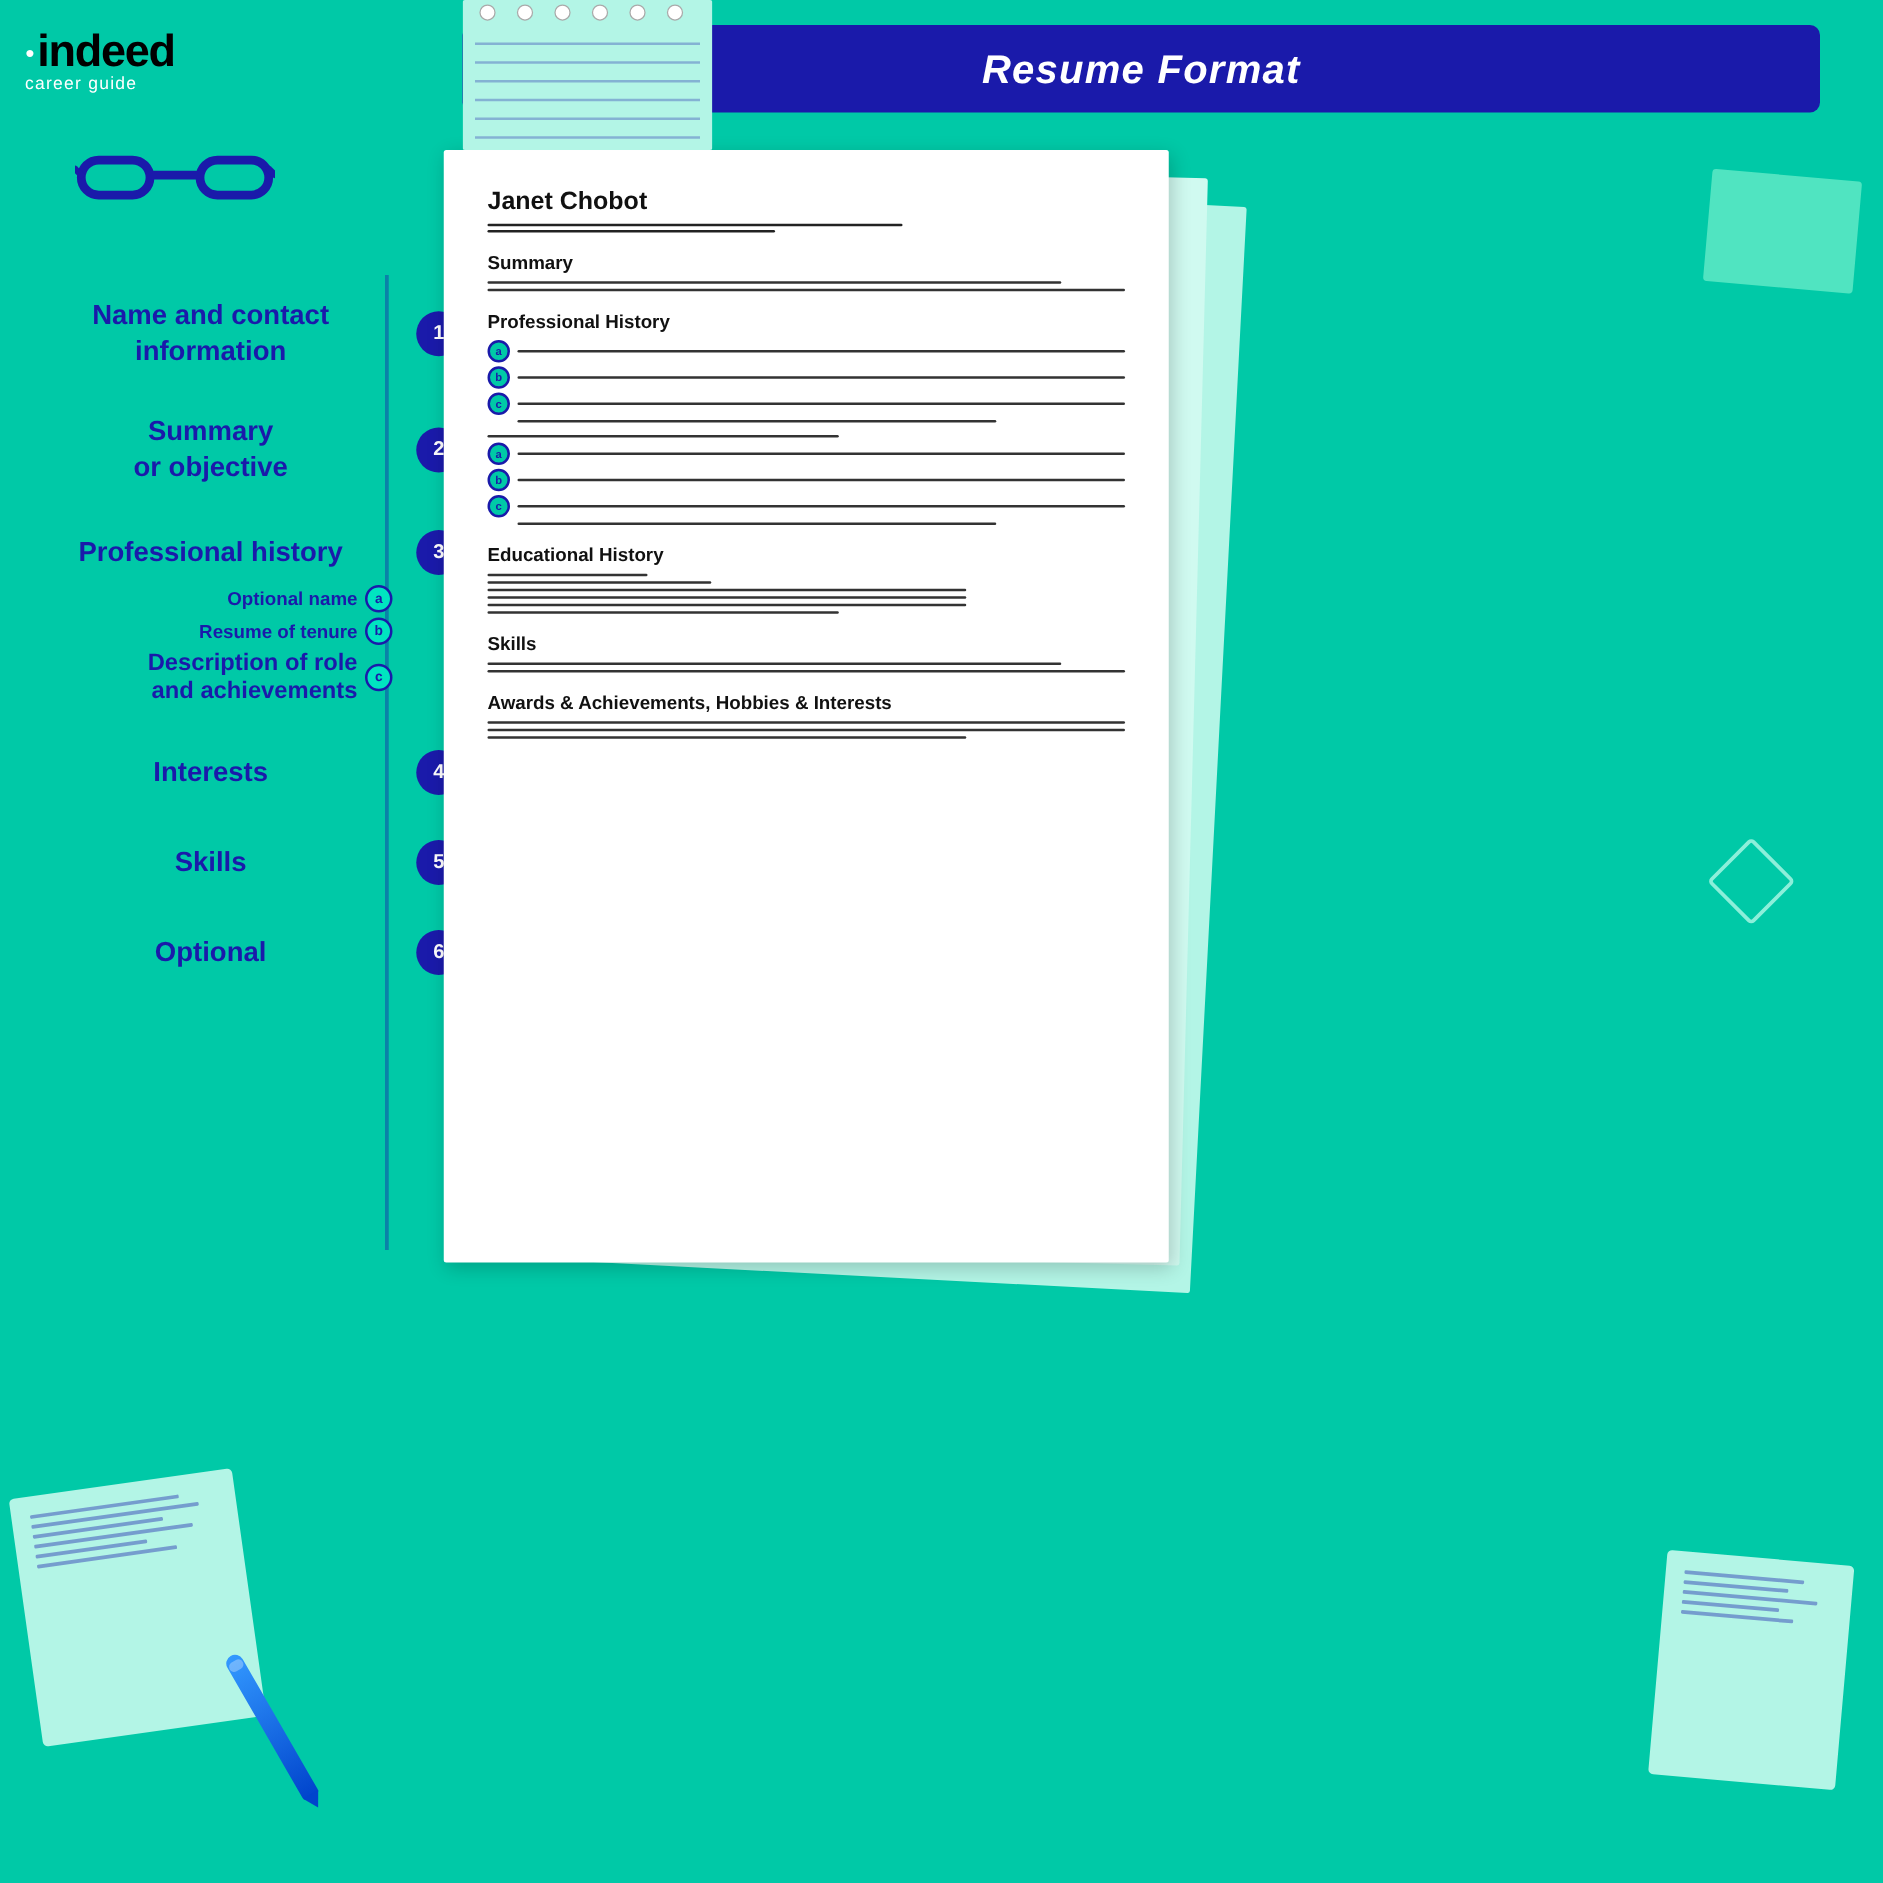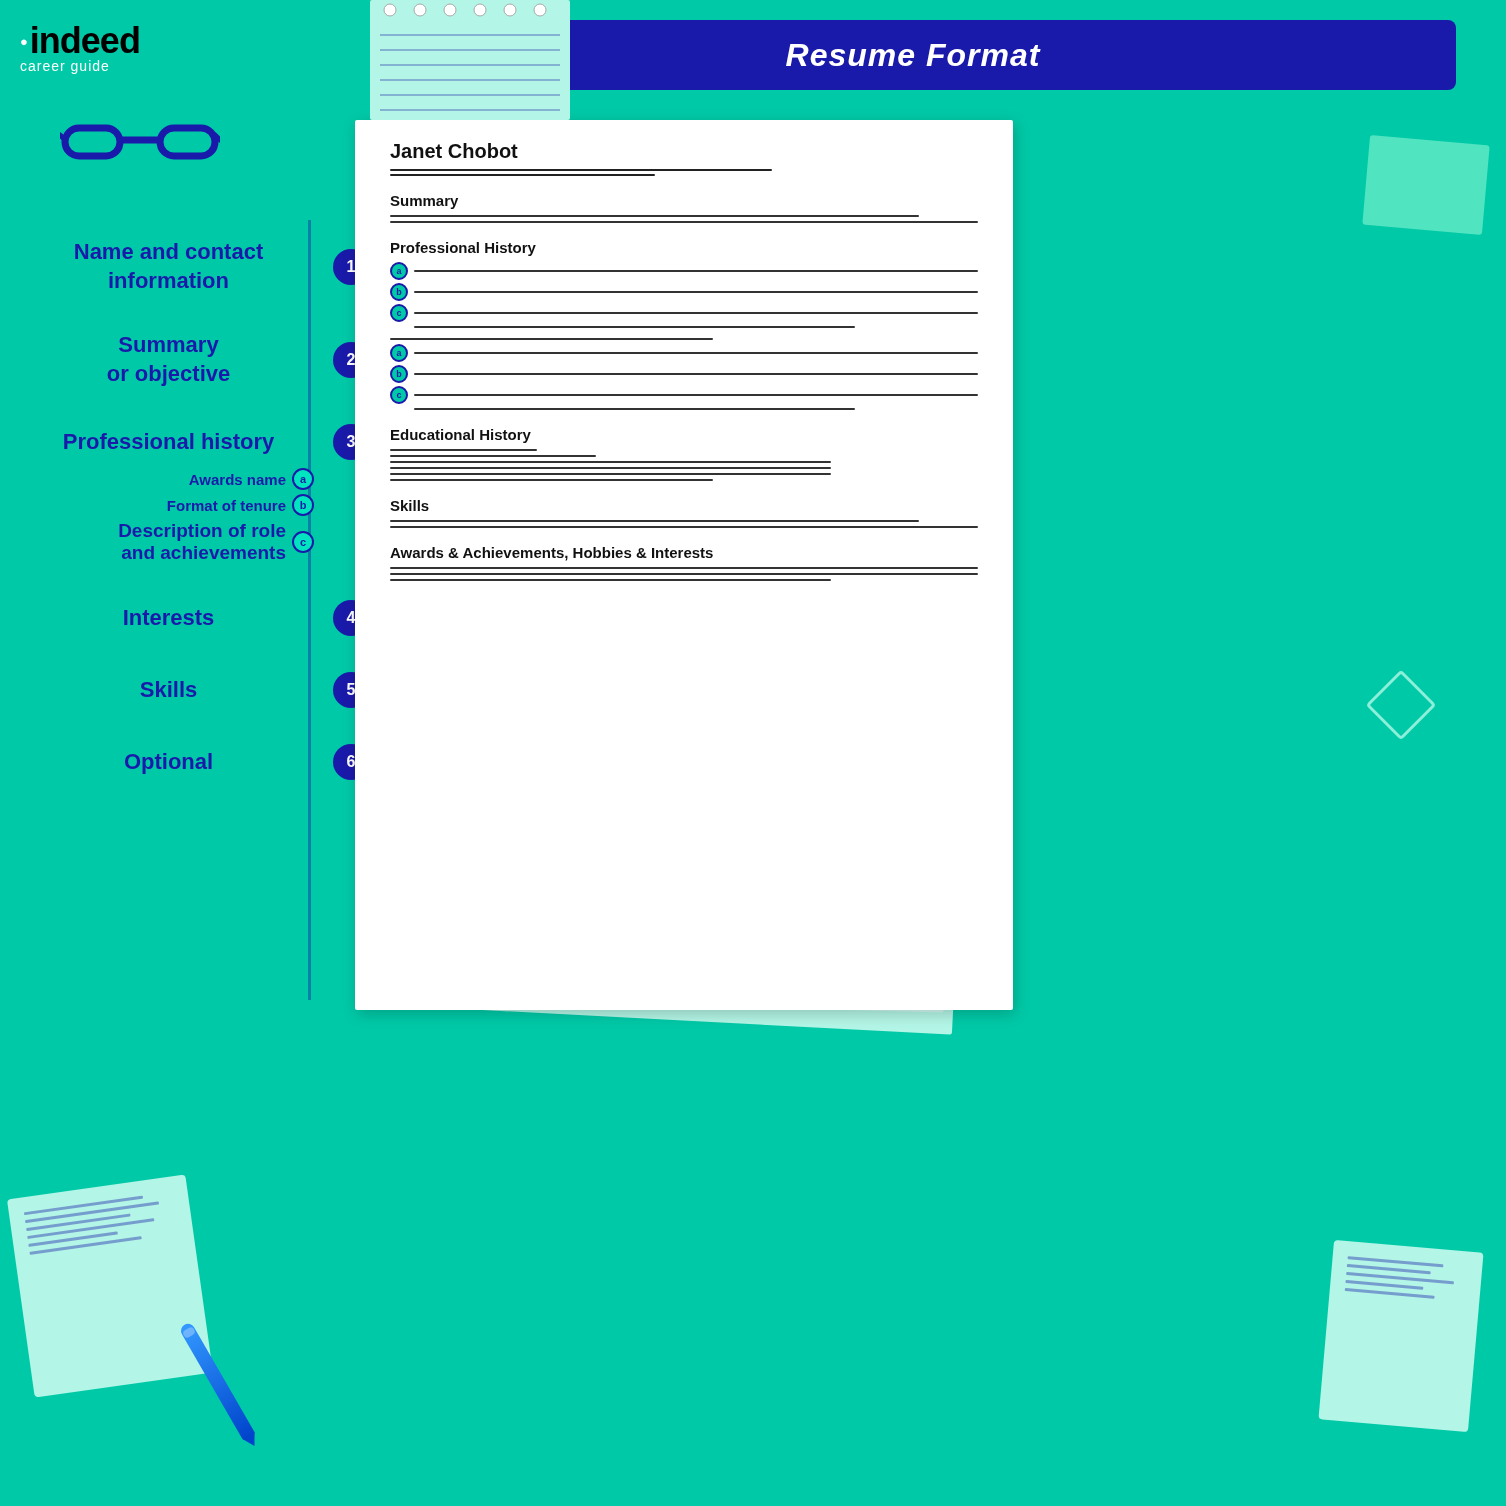--- a/index.html
+++ b/index.html
@@ -145,25 +145,25 @@
       height: 870px;
       background: #d0faf0;
       border-radius: 2px;
       transform: rotate(1.5deg);
     }
     
     .paper-main {
       position: absolute;
       top: 0;
       left: 0;
-      width: 658px;
+      width: 580px;
       height: 890px;
       background: white;
       border-radius: 2px;
-      padding: 20px 35px;
+      padding: 30px 35px;
       box-shadow: 2px 4px 15px rgba(0,0,0,0.2);
     }
 
     
     .resume-name {
       font-size: 20px;
       font-weight: bold;
       color: #111;
       margin-bottom: 6px;
     }
@@ -296,25 +296,25 @@
   <div class="section-group" style="margin-bottom:36px;">
     <div class="section-group-row">
       <div class="section-label-wrap">
         <div class="sidebar-item-text">Professional history</div>
       </div>
       <div class="sidebar-number">3</div>
     </div>
 
     <div style="padding-right:55px; padding-top:8px;">
       <div class="sub-label">
-        <span style="flex:1; text-align:right; font-size:15px; font-weight:bold; color:#1a1aaa;">Awards name</span>
+        <span style="flex:1; text-align:right; font-size:15px; font-weight:bold; color:#1a1aaa;">Optional name</span>
         <div class="circle-letter">a</div>
       </div>
       <div class="sub-label">
-        <span style="flex:1; text-align:right; font-size:15px; font-weight:bold; color:#1a1aaa;">Format of tenure</span>
+        <span style="flex:1; text-align:right; font-size:15px; font-weight:bold; color:#1a1aaa;">Resume of tenure</span>
         <div class="circle-letter">b</div>
       </div>
       <div class="sub-label">
         <span style="flex:1; text-align:right; font-size:19px; font-weight:bold; color:#1a1aaa;">Description of role<br>and achievements</span>
         <div class="circle-letter">c</div>
       </div>
     </div>
   </div>
 
   <div class="section-group" style="margin-bottom:36px;">

